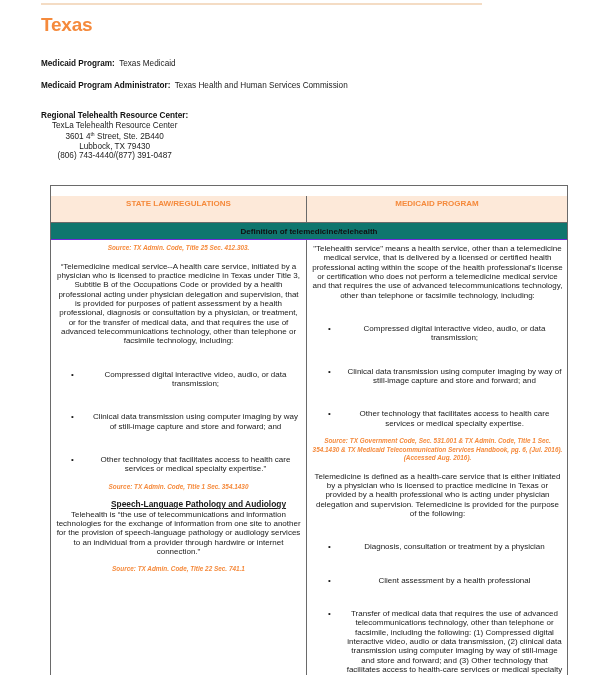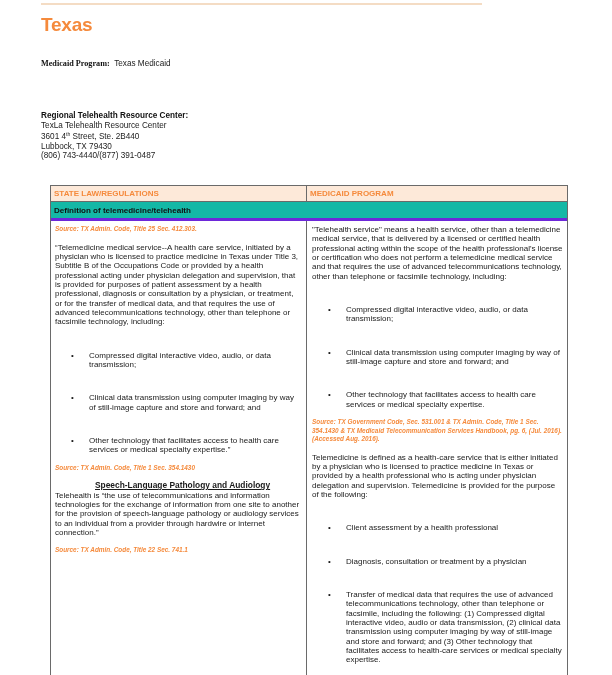--- a/index.html
+++ b/index.html
@@ -2,55 +2,56 @@
 <html><head>
   <meta charset="utf-8">
   <style>
     * { box-sizing: border-box; margin: 0; padding: 0; }
     html, body {
       width: 612px; height: 675px; overflow: hidden;
       background: #ffffff;
       font-family: "Liberation Sans", sans-serif;
       color: #1a1a1a;
     }
-    .page { position: relative; width: 612px; height: 675px; }
+    .page { position: relative; width: 612px; height: 675px; text-align: center; }
     .top-rule {
       position: absolute; left: 41px; top: 3px; width: 441px; height: 2px;
       background: #f4dcc4;
     }
     .title {
       position: absolute; left: 41px; top: 14px;
       font-size: 19px; font-weight: bold; color: #f58a3c;
       letter-spacing: -0.2px;
     }
     .info-line {
       position: absolute; left: 41px;
       font-size: 8.2px; color: #222;
     }
-    .info-line b { font-weight: bold; color: #111; font-family: Liberation Serif, serif; }
+    .info-line b { font-weight: bold; color: #111; }
     .rtrc { position: absolute; left: 41px; top: 111px; font-size: 8.2px; line-height: 9.6px; color: #222; }
     .rtrc .label { font-weight: bold; color: #111; }
     .rtrc sup { font-size: 5px; vertical-align: 3px; }
 
     .table {
       position: absolute; left: 50px; top: 185px; width: 518px; height: 500px;
       border: 1px solid #6a6a6a; border-bottom: none;
     }
     .thead {
-      display: flex; height: 16px; background: #fde9d9;
+      display: flex; height: 27px; background: #fde9d9;
       border-bottom: 1px solid #6a6a6a;
+      margin-top: 10px;
     }
     .thead div {
       font-size: 8px; font-weight: bold; color: #f58a3c;
       padding: 3px 3px 0 3px;
     }
     .thead .c1 { width: 256px; border-right: 1px solid #6a6a6a; }
     .thead .c2 { flex: 1; }
     .section-row {
-      height: 17px; background: #14b8a6; border-bottom: 3px solid #6d28d9;
+      height: 17px; background: #0f766e; border-bottom: 1px solid #6d28d9;
       font-size: 8px; font-weight: bold; color: #111;
       padding: 4px 3px 12px 3px;
     }
     .tbody { display: flex; height: 470px; }
     .col { font-size: 8px; line-height: 9.35px; color: #1a1a1a; padding: 4px 4px 0 4px; }
     .col.c1 { width: 256px; border-right: 1px solid #6a6a6a; }
     .col.c2 { flex: 1; padding-left: 5px; }
     .col p { margin-bottom: 9px; }
     .src {
       color: #f58a3c; font-style: italic; font-weight: bold; font-size: 6.4px;
@@ -66,20 +67,24 @@
 </head>
 <body>
 
 <div class="page">
   <div class="top-rule"></div>
   <div class="title">Texas</div>
 
   <div class="info-line" style="top:59px;">
     <b>Medicaid Program:</b>&nbsp;
     <span>Texas Medicaid</span>
+  </div>
+  <div class="info-line" style="top:81px;">
+    <b>Medicaid Program Administrator:</b>&nbsp;
+    <span>Texas Health and Human Services Commission</span>
   </div>
 
   <div class="rtrc">
     <div class="label">Regional Telehealth Resource Center:</div>
     <div>TexLa Telehealth Resource Center</div>
     <div><span>3601 4</span><sup>th</sup><span> Street, Ste. 2B440</span></div>
     <div>Lubbock, TX 79430</div>
     <div>(806) 743-4440/(877) 391-0487</div>
   </div>
 
@@ -106,20 +111,20 @@
       <div class="col c2">
         <p>"Telehealth service" means a health service, other than a telemedicine medical service, that is delivered by a licensed or certified health professional acting within the scope of the health professional's license or certification who does not perform a telemedicine medical service and that requires the use of advanced telecommunications technology, other than telephone or facsimile technology, including:</p>
         <ul>
           <li>Compressed digital interactive video, audio, or data transmission;</li>
           <li>Clinical data transmission using computer imaging by way of still-image capture and store and forward; and</li>
           <li>Other technology that facilitates access to health care services or medical specialty expertise.</li>
         </ul>
         <div class="src">Source: TX Government Code, Sec. 531.001 &amp; TX Admin. Code, Title 1 Sec. 354.1430 &amp; TX Medicaid Telecommunication Services Handbook, pg. 6, (Jul. 2016). (Accessed Aug. 2016).</div>
         <p>Telemedicine is defined as a health-care service that is either initiated by a physician who is licensed to practice medicine in Texas or provided by a health professional who is acting under physician delegation and supervision. Telemedicine is provided for the purpose of the following:</p>
         <ul>
+          <li>Diagnosis, consultation or treatment by a physician</li>
           <li>Client assessment by a health professional</li>
-          <li>Diagnosis, consultation or treatment by a physician</li>
           <li>Transfer of medical data that requires the use of advanced telecommunications technology, other than telephone or facsimile, including the following: (1) Compressed digital interactive video, audio or data transmission, (2) clinical data transmission using computer imaging by way of still-image and store and forward; and (3) Other technology that facilitates access to health-care services or medical specialty expertise.</li>
         </ul>
       </div>
     </div>
   </div>
 </div>
 
 </body></html>

